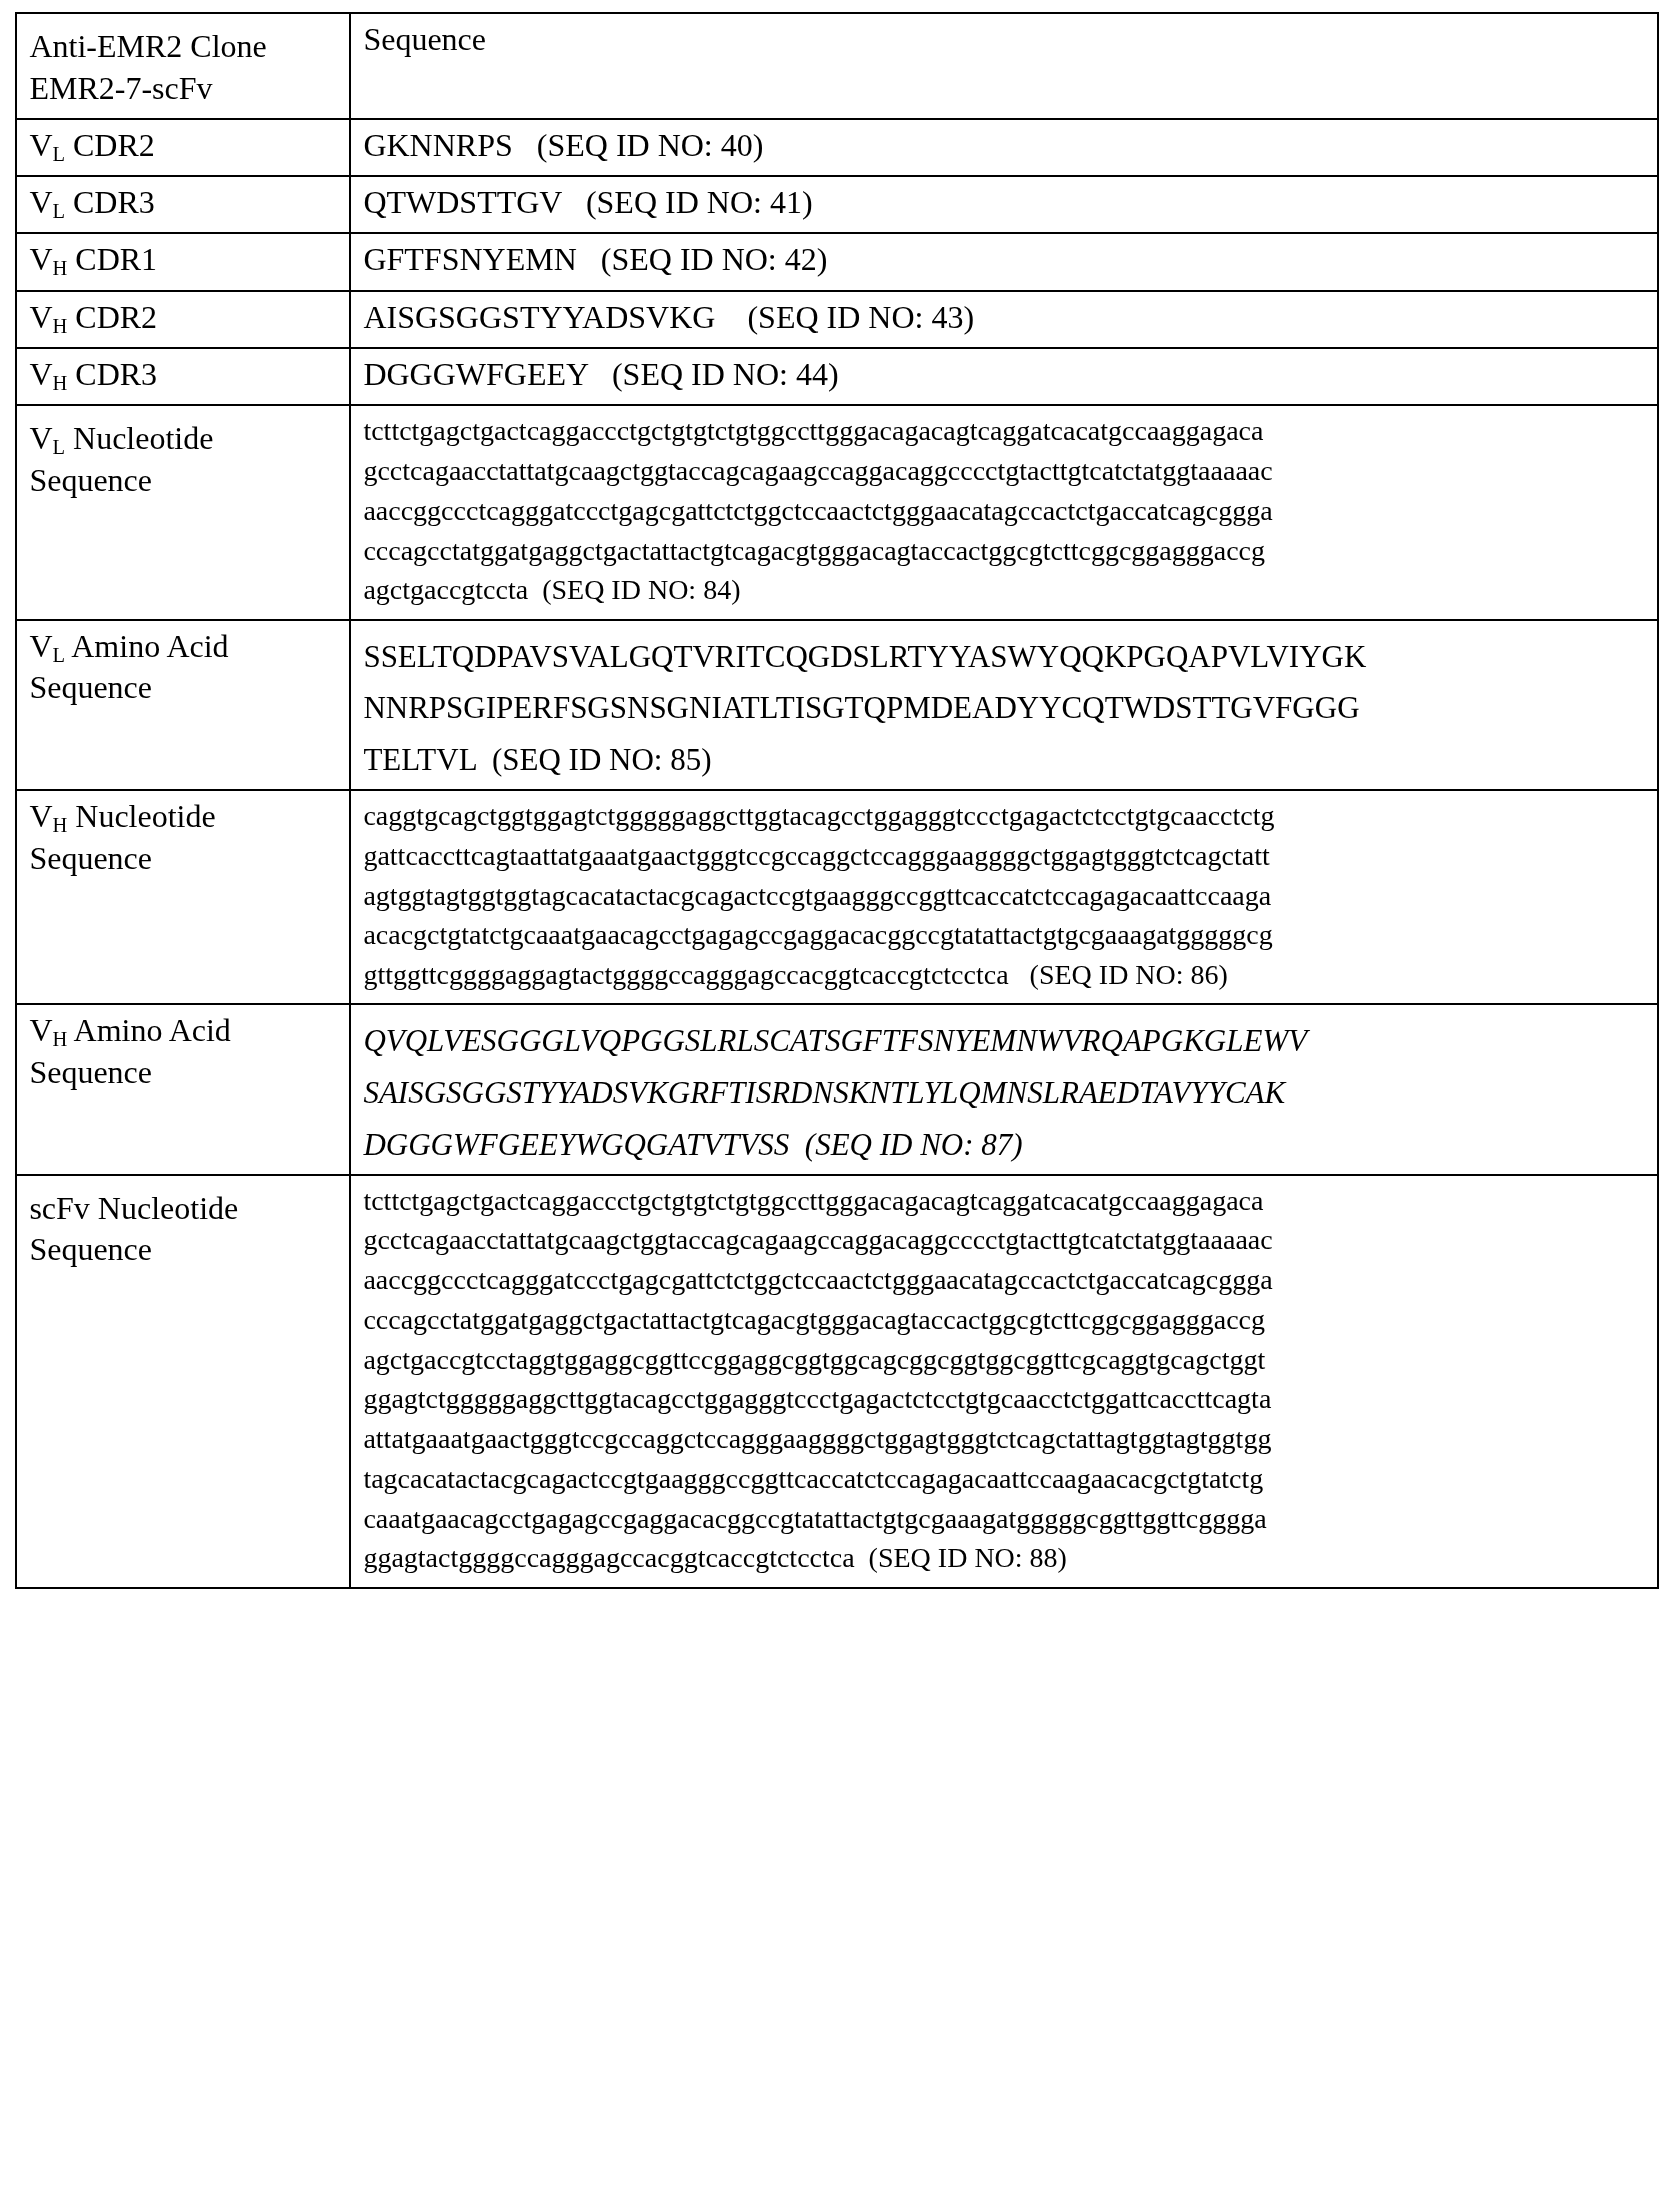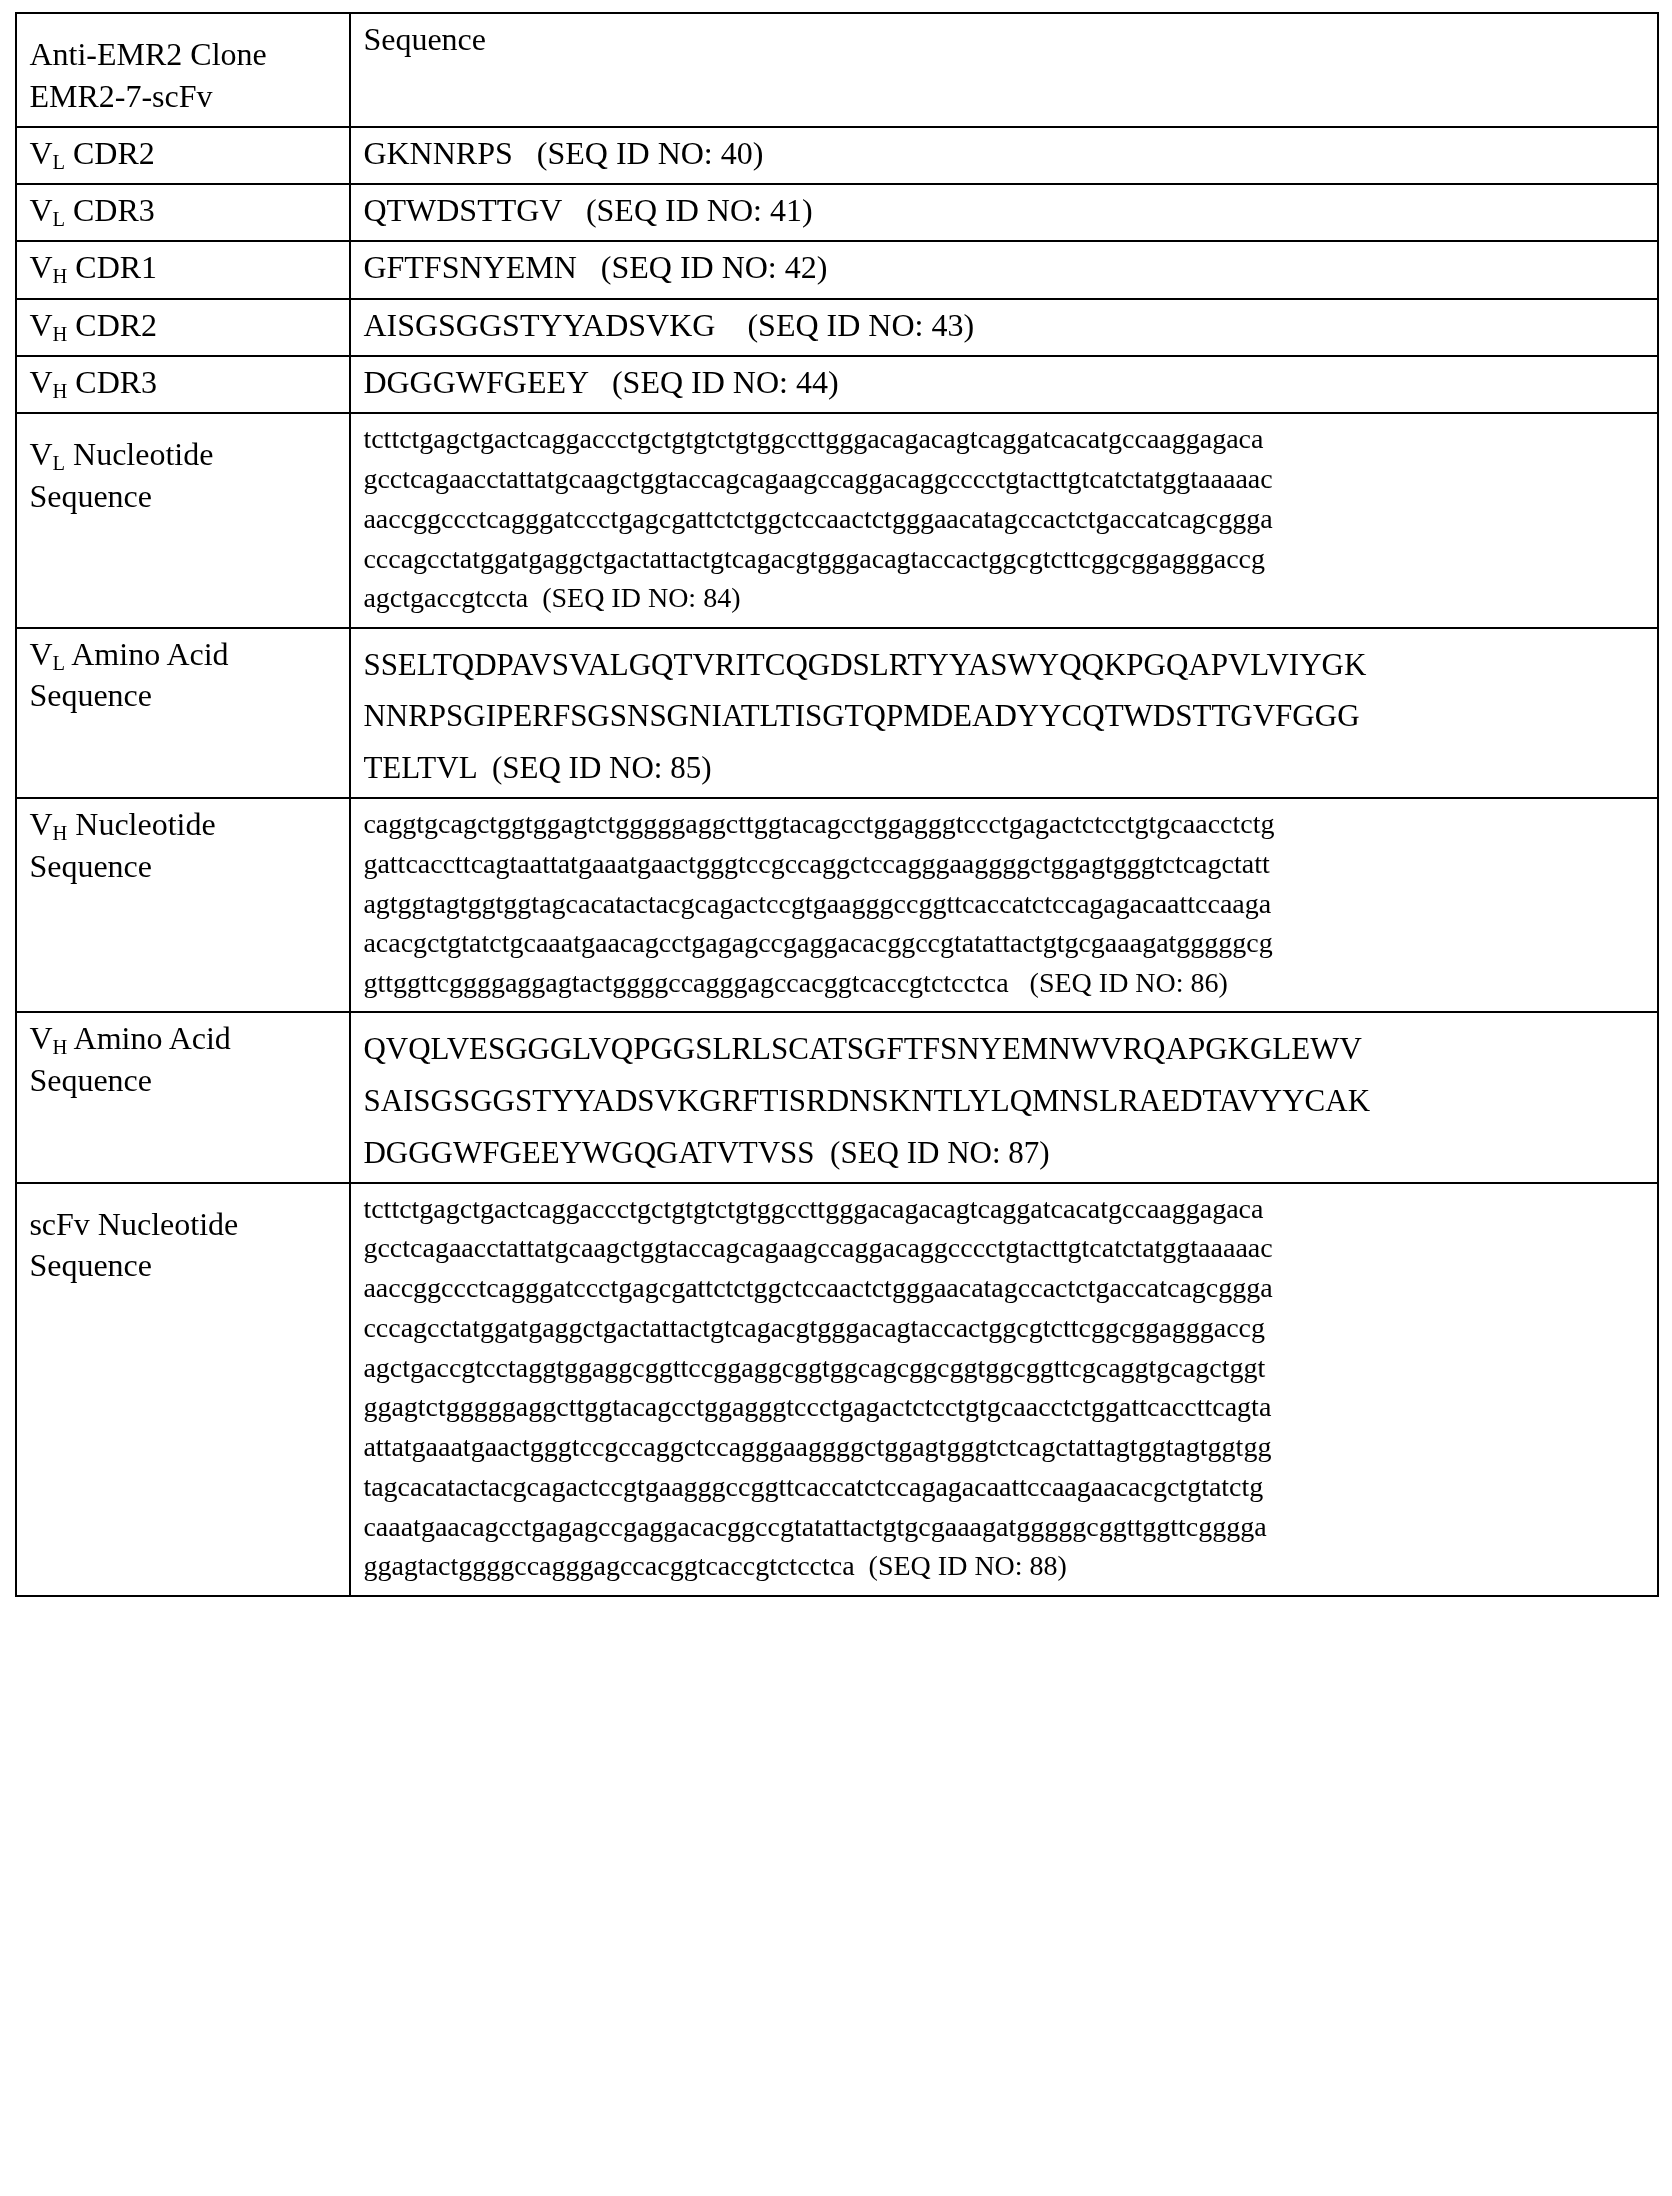--- a/index.html
+++ b/index.html
@@ -37,21 +37,21 @@
   }
   td.label-cell {
     font-size: 32px;
     line-height: 1.30;
     vertical-align: middle;
     padding-left: 19px;
     padding-right: 8.6px;
   }
   td.label-cell.top-align {
     vertical-align: top;
-    padding-top: 20px;
+    padding-top: 12px;
     margin-top: 32px;
   }
   td.seq-cell {
     font-size: 32px;
     line-height: 1.30;
     vertical-align: top;
     padding-top: 8.6px;
   }
   td.seq-cell.header-cell {
     vertical-align: top;
@@ -77,21 +77,21 @@
   .seq-short {
     font-size: 32px;
     line-height: 1.30;
   }
   sub {
     font-size: 0.64em;
     line-height: 0;
     vertical-align: -0.22em;
   }
   .pad-tall { padding-bottom: 39px; }
-  .pad-xtall { padding-bottom: 60px; }
+  .pad-xtall { padding-bottom: 60px; font-style: italic; }
 </style>
 </head>
 <body>
 
 <div class="page">
   <table class="seq-table">
     <colgroup>
       <col class="col-label">
       <col class="col-seq">
     </colgroup>

